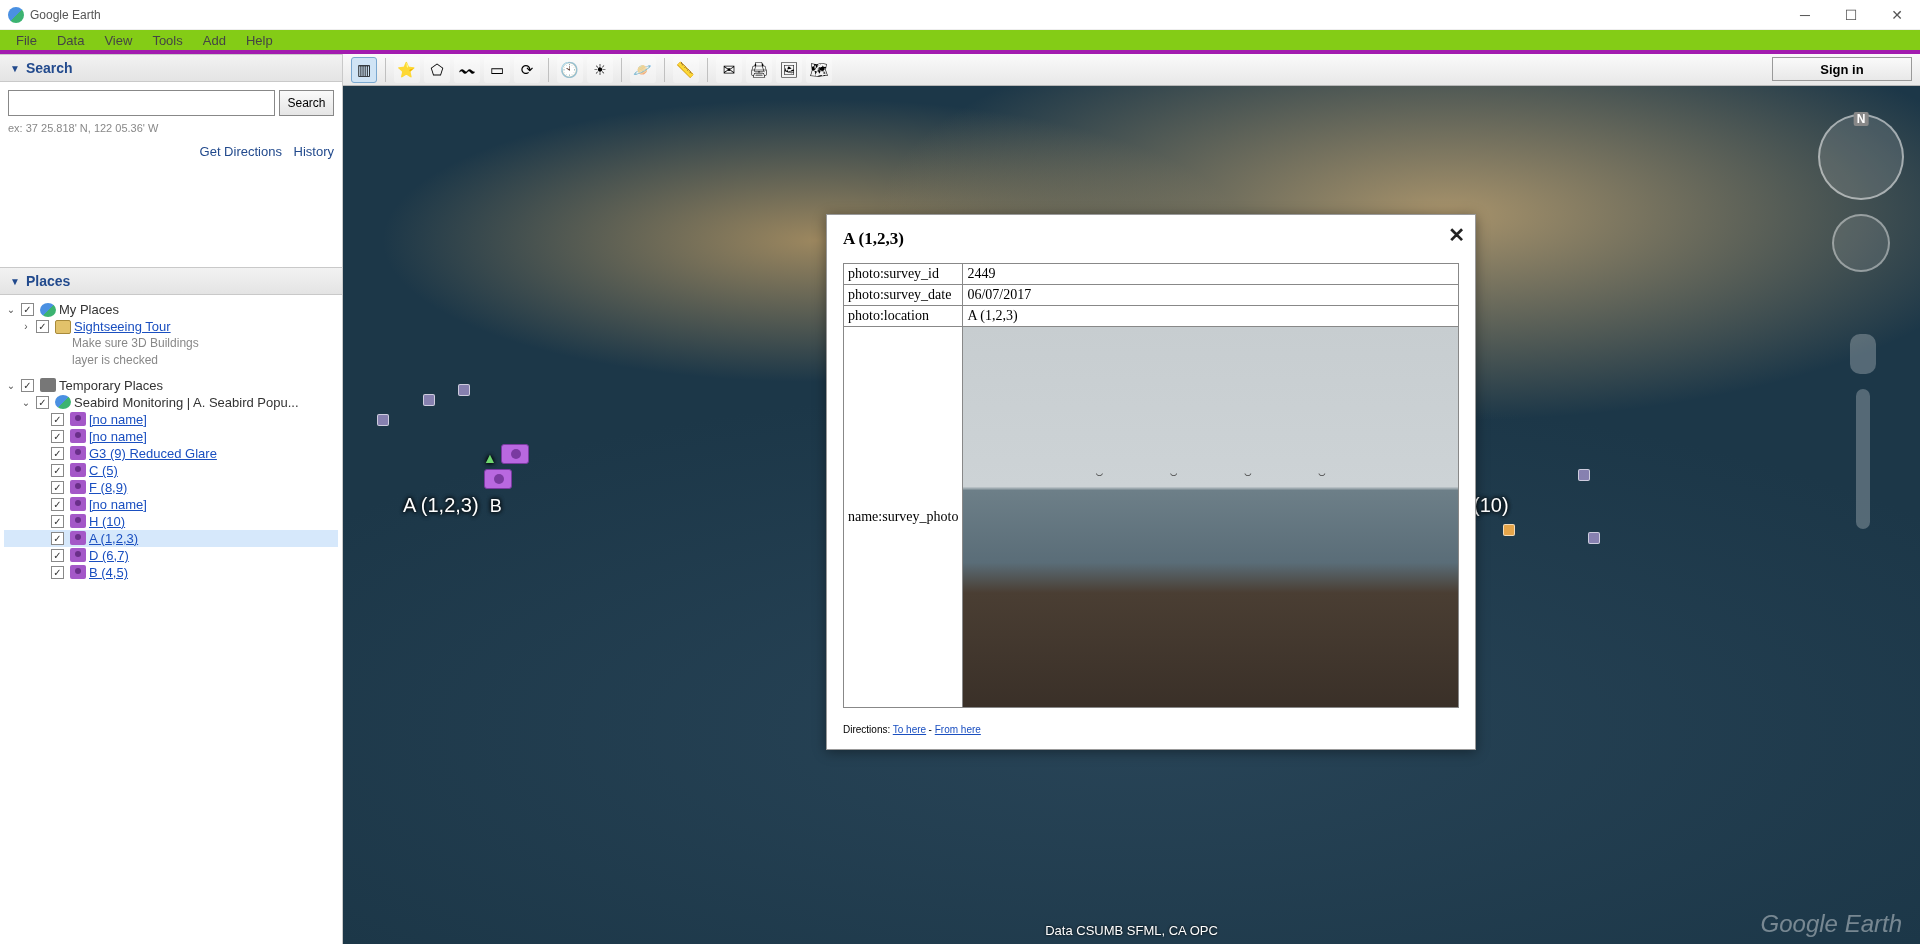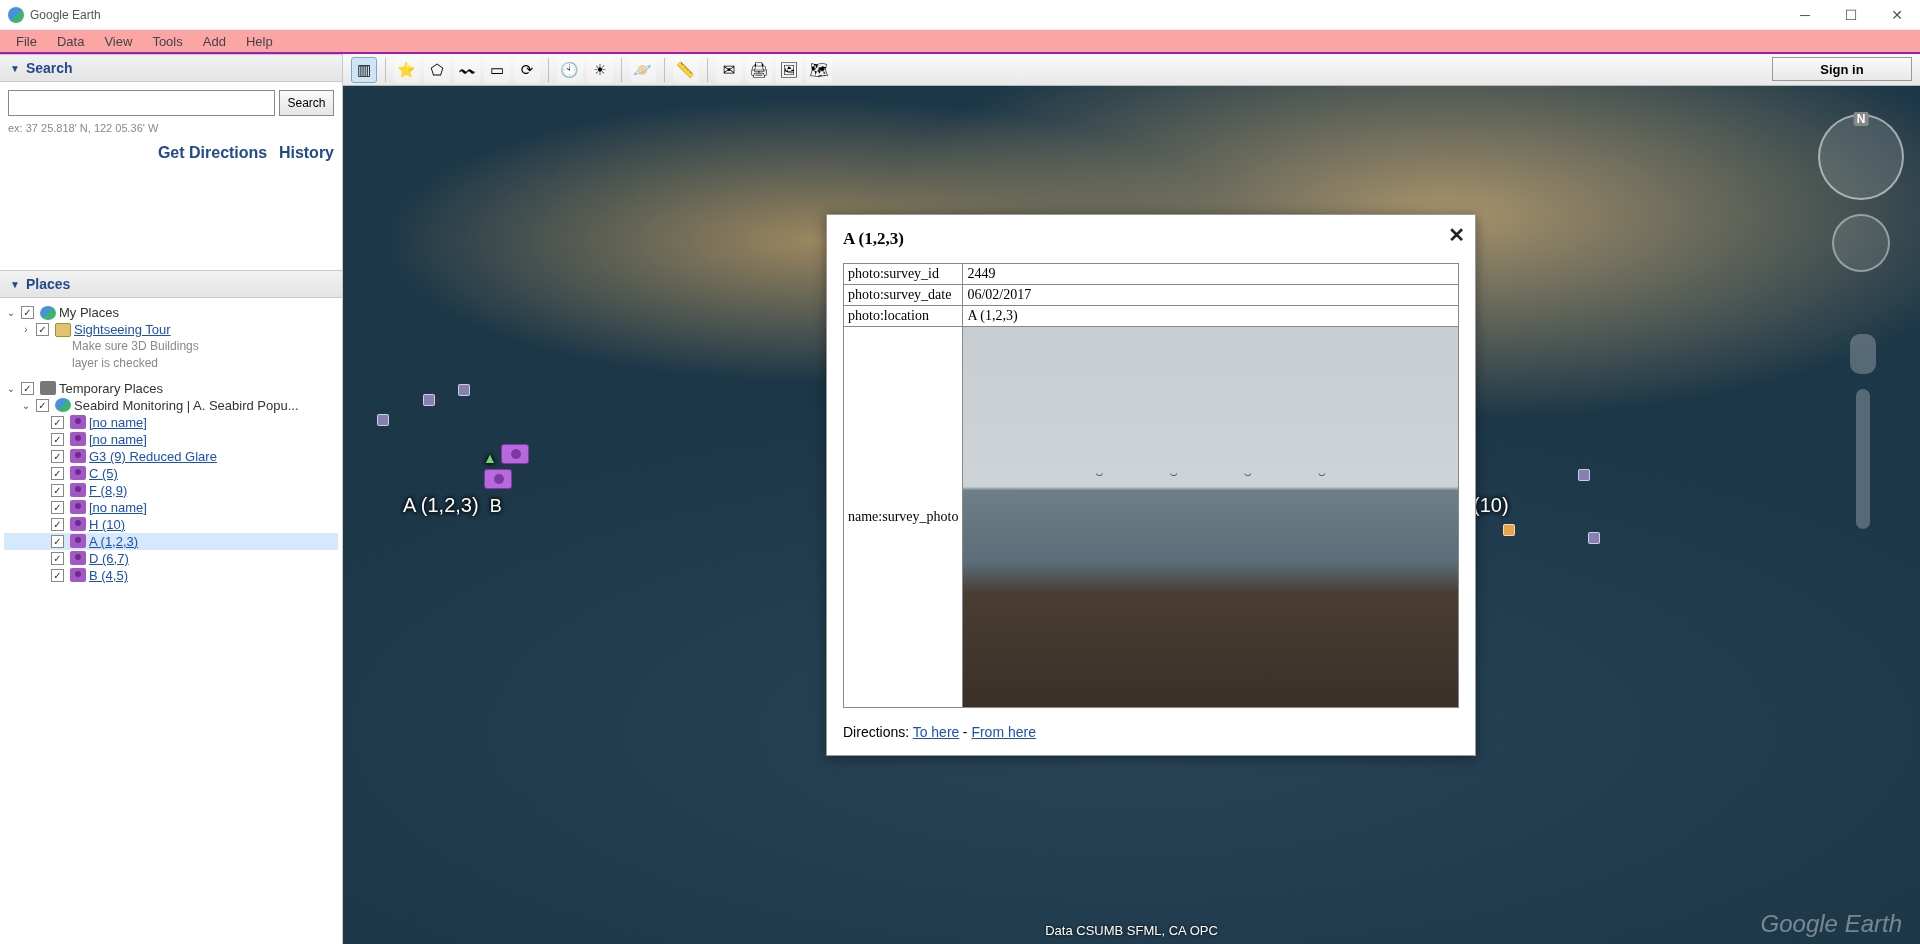--- a/index.html
+++ b/index.html
@@ -6,38 +6,38 @@
 body { width:1920px; height:944px; background:#fff; overflow:hidden; position:relative; font-size:13px; }
 
 
 .titlebar { height:30px; display:flex; align-items:center; padding:0 8px; background:#fff; border-bottom:1px solid #eee; }
 .titlebar .app-icon { width:16px; height:16px; border-radius:50%; background:linear-gradient(135deg,#4a90e2 50%,#3cb371 50%); margin-right:6px; }
 .titlebar .title { color:#555; font-size:12px; }
 .win-controls { position:absolute; right:0; top:0; display:flex; }
 .win-controls div { width:46px; height:30px; display:flex; align-items:center; justify-content:center; color:#555; font-size:14px; }
 
 
-.menubar { height:24px; display:flex; align-items:center; padding:0 6px; background:#fca5a5; border-bottom:2px solid #a21caf; }
+.menubar { height:24px; display:flex; align-items:center; padding:0 6px; background:#84cc16; border-bottom:4px solid #a21caf; }
 .menubar span { padding:2px 10px; color:#444; font-size:13px; }
 
 
 .main { display:flex; height:calc(944px - 54px); }
 .sidebar { width:343px; background:#fff; border-right:1px solid #c9c9c9; display:flex; flex-direction:column; }
 .viewport { flex:1; position:relative; background:linear-gradient(180deg,#8a7a5a 0%,#7a6a4f 30%,#3e5668 35%,#2b4458 55%,#203a4e 100%); overflow:hidden; }
 
 
 .panel-head { background:linear-gradient(#f2f2f2,#e4e4e4); border-top:1px solid #c9c9c9; border-bottom:1px solid #c9c9c9; padding:5px 10px; color:#224a8d; font-weight:bold; font-size:14px; display:flex; align-items:center; }
 .panel-head::before { content:"▼"; font-size:10px; margin-right:6px; color:#224a8d; }
 .search-body { padding:8px; }
 .search-row { display:flex; }
 .search-row input { flex:1; height:26px; border:1px solid #888; padding:0 4px; background:#fff; }
 .search-row button { width:55px; margin-left:4px; height:26px; border:1px solid #888; background:linear-gradient(#fafafa,#e5e5e5); font-size:12px; }
 .ex-text { color:#888; font-size:11px; margin-top:6px; }
 .search-links { text-align:right; margin-top:10px; }
-.search-links a { color:#224a8d; font-weight:bold; font-size:16px; text-decoration:none; margin-left:8px; }
+.search-links a { color:#224a8d; font-weight:normal; font-size:13px; text-decoration:none; margin-left:8px; }
 .spacer-gap { flex:0 0 100px; }
 
 
 .places-body { padding:6px 4px; overflow:auto; flex:1; }
 .tree-row { display:flex; align-items:center; padding:1px 2px; white-space:nowrap; }
 .tree-row.sel { background:#d6e8fb; }
 .tw { width:14px; text-align:center; color:#555; font-size:10px; display:inline-block; }
 .cb { width:13px; height:13px; border:1px solid #888; background:#fff; display:inline-flex; align-items:center; justify-content:center; font-size:10px; margin:0 3px; color:#333; }
 .cb.checked::after { content:"✓"; }
 .ic { width:16px; height:14px; margin:0 3px; display:inline-block; }
@@ -67,21 +67,21 @@
 
 .balloon { position:absolute; left:483px; top:160px; width:650px; background:#fff; border:1px solid #999; box-shadow:0 2px 12px rgba(0,0,0,0.4); padding:14px 16px 14px 16px; }
 .balloon .close { position:absolute; right:10px; top:8px; font-size:20px; font-weight:bold; color:#222; cursor:pointer; }
 .balloon h3 { font-family:"Times New Roman",serif; font-weight:bold; font-size:17px; margin-bottom:14px; }
 .btable { border-collapse:collapse; width:100%; }
 .btable td { border:1px solid #888; padding:2px 4px; font-family:"Times New Roman",serif; font-size:14px; vertical-align:top; }
 .btable td:first-child { width:105px; }
 .photo-cell { height:380px; background:linear-gradient(180deg,#c7cdd0 0%,#cdd3d6 42%,#6d7f88 43%,#5a6d78 62%,#4a3e33 70%,#3a3028 100%); position:relative; }
 .photo-cell .birds { position:absolute; top:35%; left:20%; right:20%; display:flex; justify-content:space-around; }
 .photo-cell .birds span { color:#444; font-size:12px; }
-.dir-row { margin-top:16px; font-family:"Times New Roman",serif; font-size:14px; }
+.dir-row { margin-top:16px; font-family:"Times New Roman",serif; font-size:10px; }
 .dir-row a { color:#1a4fc0; text-decoration:underline; }
 
 
 .navball { position:absolute; right:16px; top:60px; width:86px; height:86px; border:2px solid rgba(255,255,255,0.5); border-radius:50%; background:rgba(220,220,220,0.15); }
 .navball .n { position:absolute; top:-4px; left:50%; transform:translateX(-50%); color:#fff; font-weight:bold; font-size:12px; background:#888; padding:0 3px; border-radius:2px;}
 .navjoy { position:absolute; right:30px; top:160px; width:58px; height:58px; border:2px solid rgba(255,255,255,0.4); border-radius:50%; background:rgba(220,220,220,0.12); }
 .pegman { position:absolute; right:44px; top:280px; width:26px; height:40px; background:rgba(255,255,255,0.25); border-radius:10px; }
 .zoom { position:absolute; right:50px; top:335px; width:14px; height:140px; background:rgba(255,255,255,0.25); border-radius:7px; }
 
 
@@ -295,21 +295,21 @@
       <div class="close">✕</div>
       <h3>A (1,2,3)</h3>
       <table class="btable">
         <tbody>
             <tr>
           <td>photo:survey_id</td>
           <td>2449</td>
         </tr>
         <tr>
           <td>photo:survey_date</td>
-          <td>06/02/2017</td>
+          <td>06/07/2017</td>
         </tr>
         <tr>
           <td>photo:location</td>
           <td>A (1,2,3)</td>
         </tr>
         <tr>
           <td style="vertical-align:middle">name:survey_photo</td>
           <td style="padding:0">
             <div class="photo-cell">
               <div class="birds">

